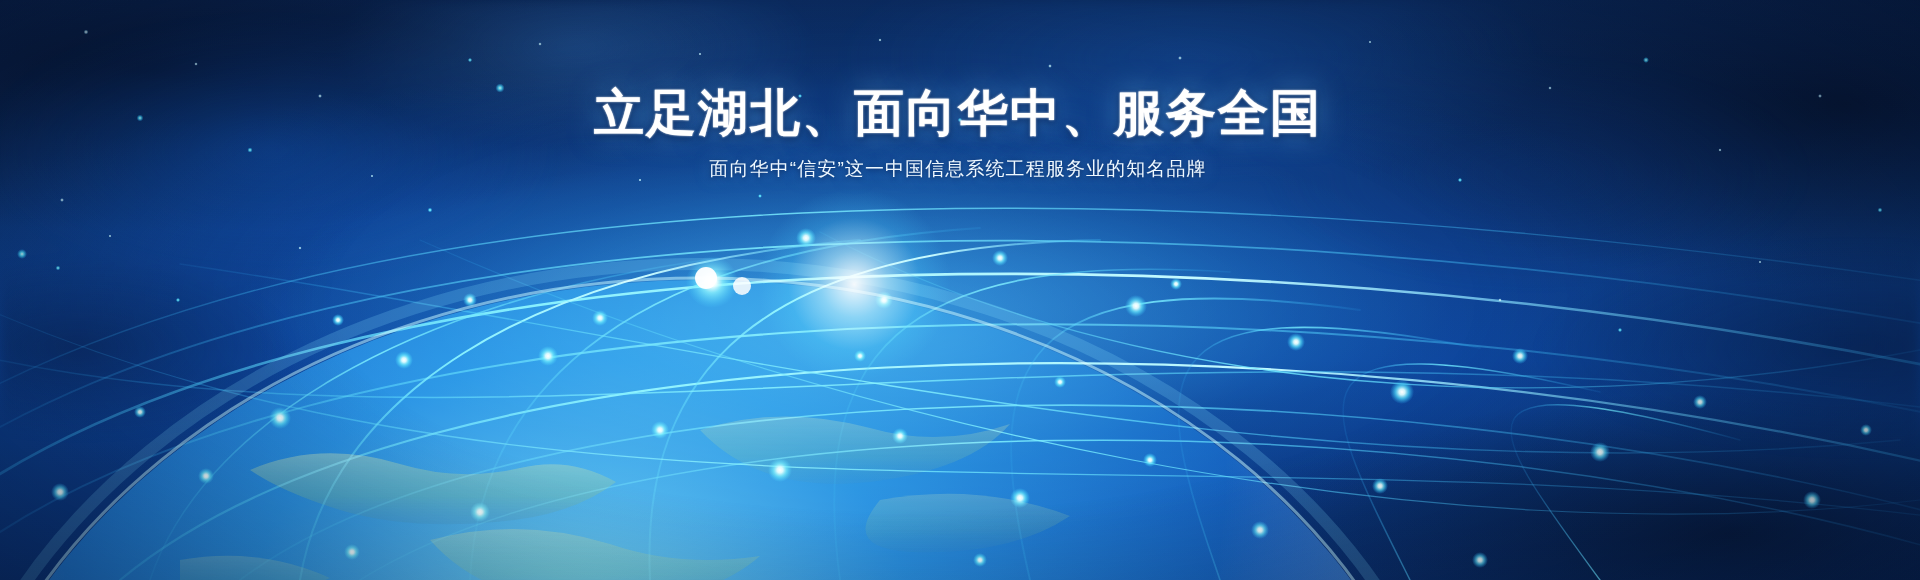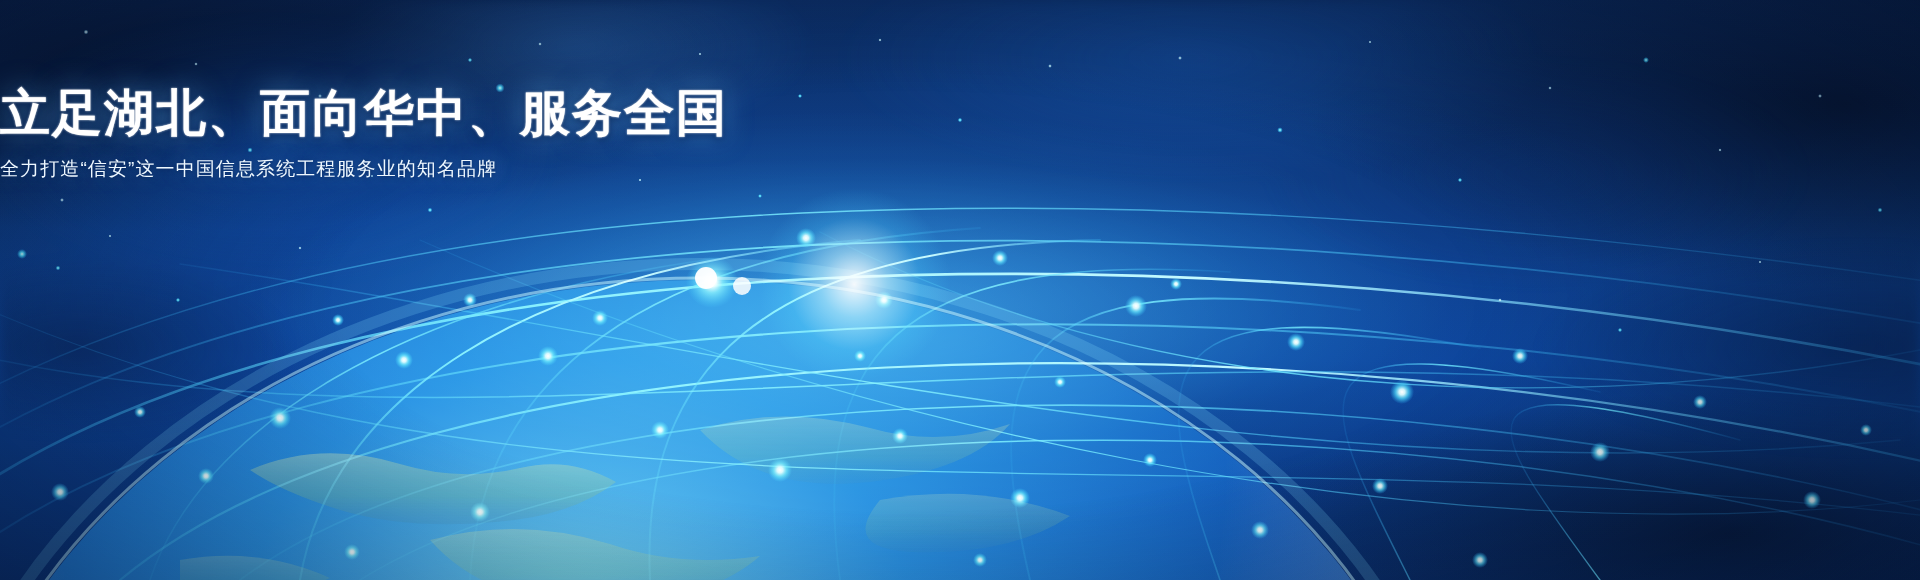--- a/index.html
+++ b/index.html
@@ -55,21 +55,21 @@
   #bg-stars   { mix-blend-mode: screen; }
   
   #bg-vignette {
     background: radial-gradient(ellipse 78% 95% at 47% 52%, rgba(0,0,0,0) 38%, rgba(3,12,32,0.38) 78%, rgba(2,9,26,0.62) 100%);
   }
   
   #copy {
     position: absolute;
     left: 0; right: 4px;
     top: 86px;
-    text-align: left;
+    text-align: center;
     z-index: 40;
   }
   #headline {
     margin: 0;
     font-size: 50px;
     line-height: 1.08;
     font-weight: 700;
     letter-spacing: 2px;
     color: #ffffff;
     text-shadow:
@@ -295,16 +295,16 @@
       <circle cx="1480" cy="560" r="8" fill="url(#nodeG)"></circle>
       <circle cx="1060" cy="382" r="6" fill="url(#nodeG)"></circle>
       <circle cx="860" cy="356" r="6" fill="url(#nodeG)"></circle>
     </g>
   </svg>
 
   <div class="layer" id="bg-vignette"></div>
 
   <div id="copy">
     <h1 id="headline">立足湖北、面向华中、服务全国</h1>
-    <p id="subheadline">全力打造“信安”这一中国信息系统工程服务业的知名品牌</p>
+    <p id="subheadline">面向华中“信安”这一中国信息系统工程服务业的知名品牌</p>
   </div>
 
 </div>
 
 </body></html>

